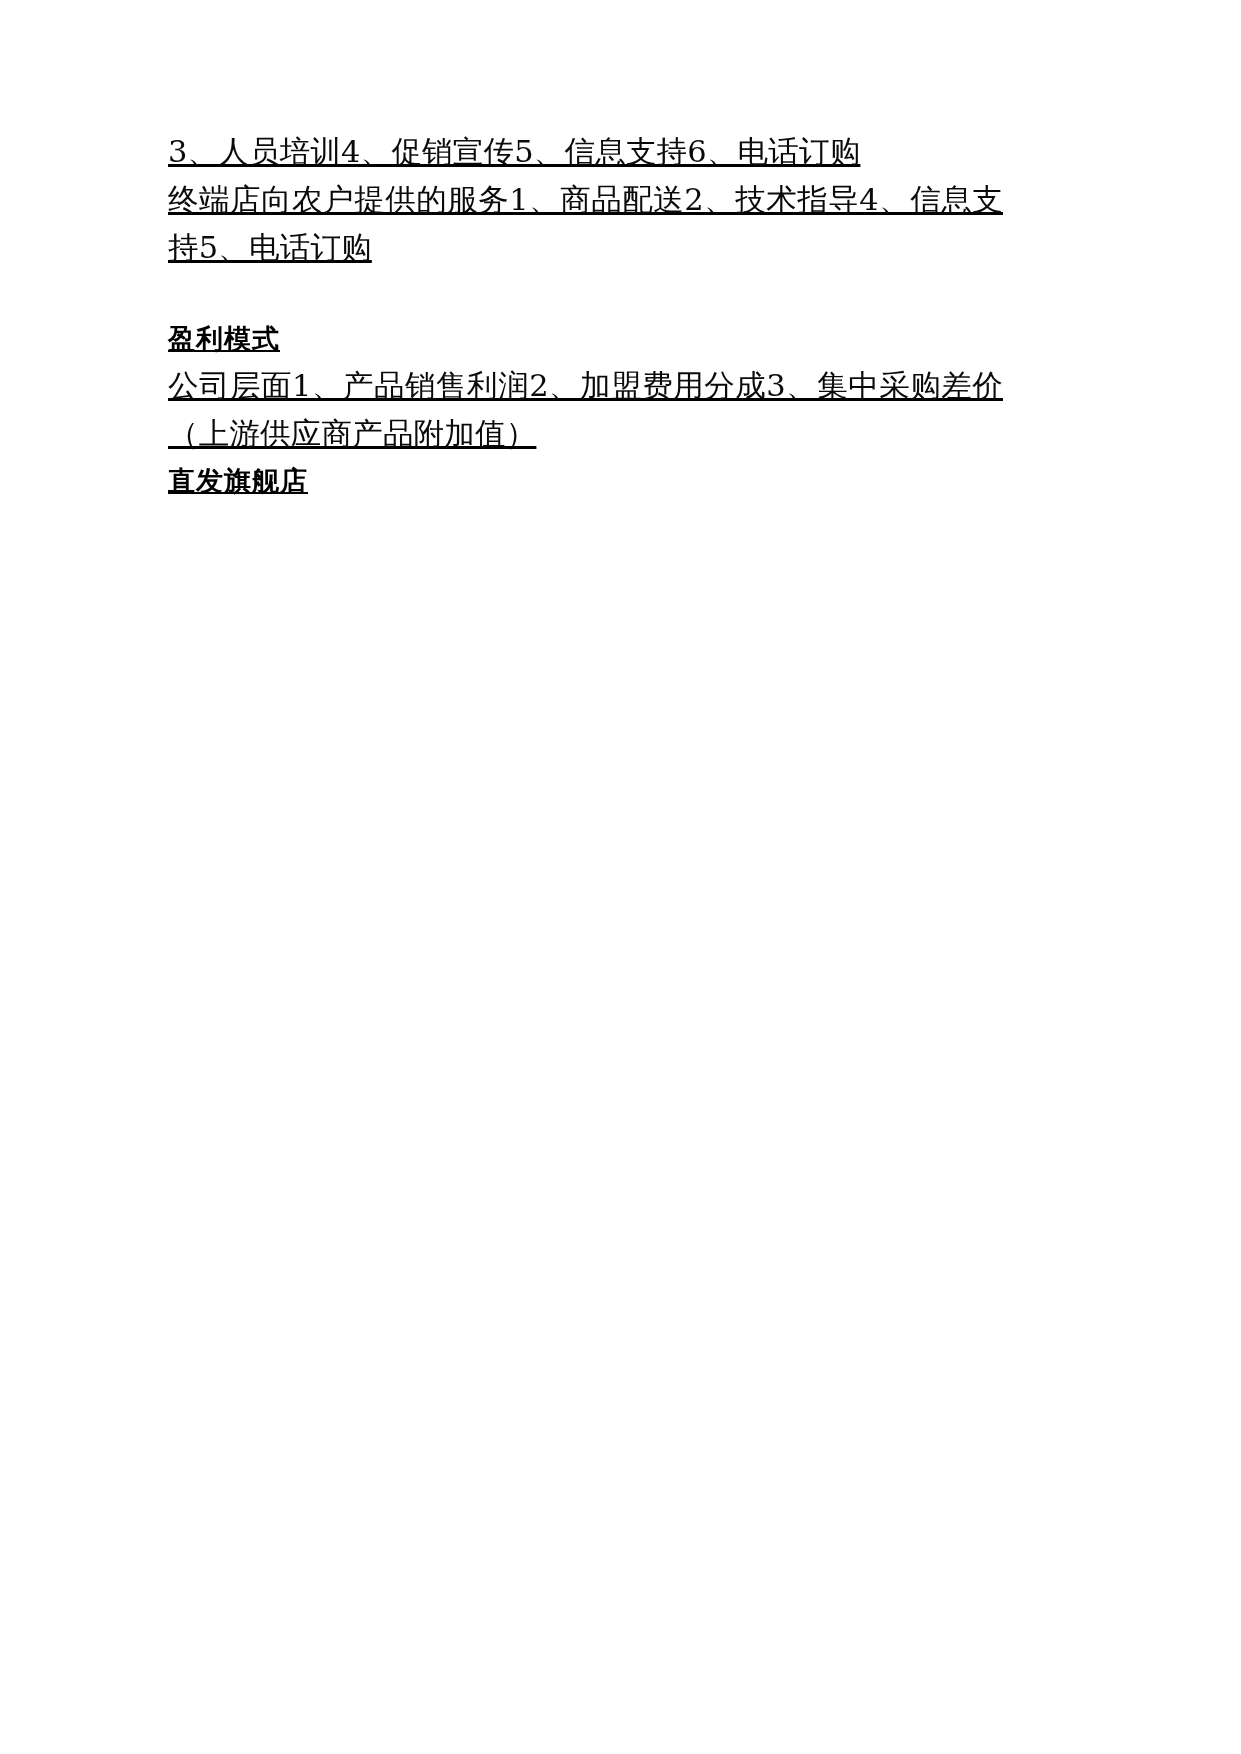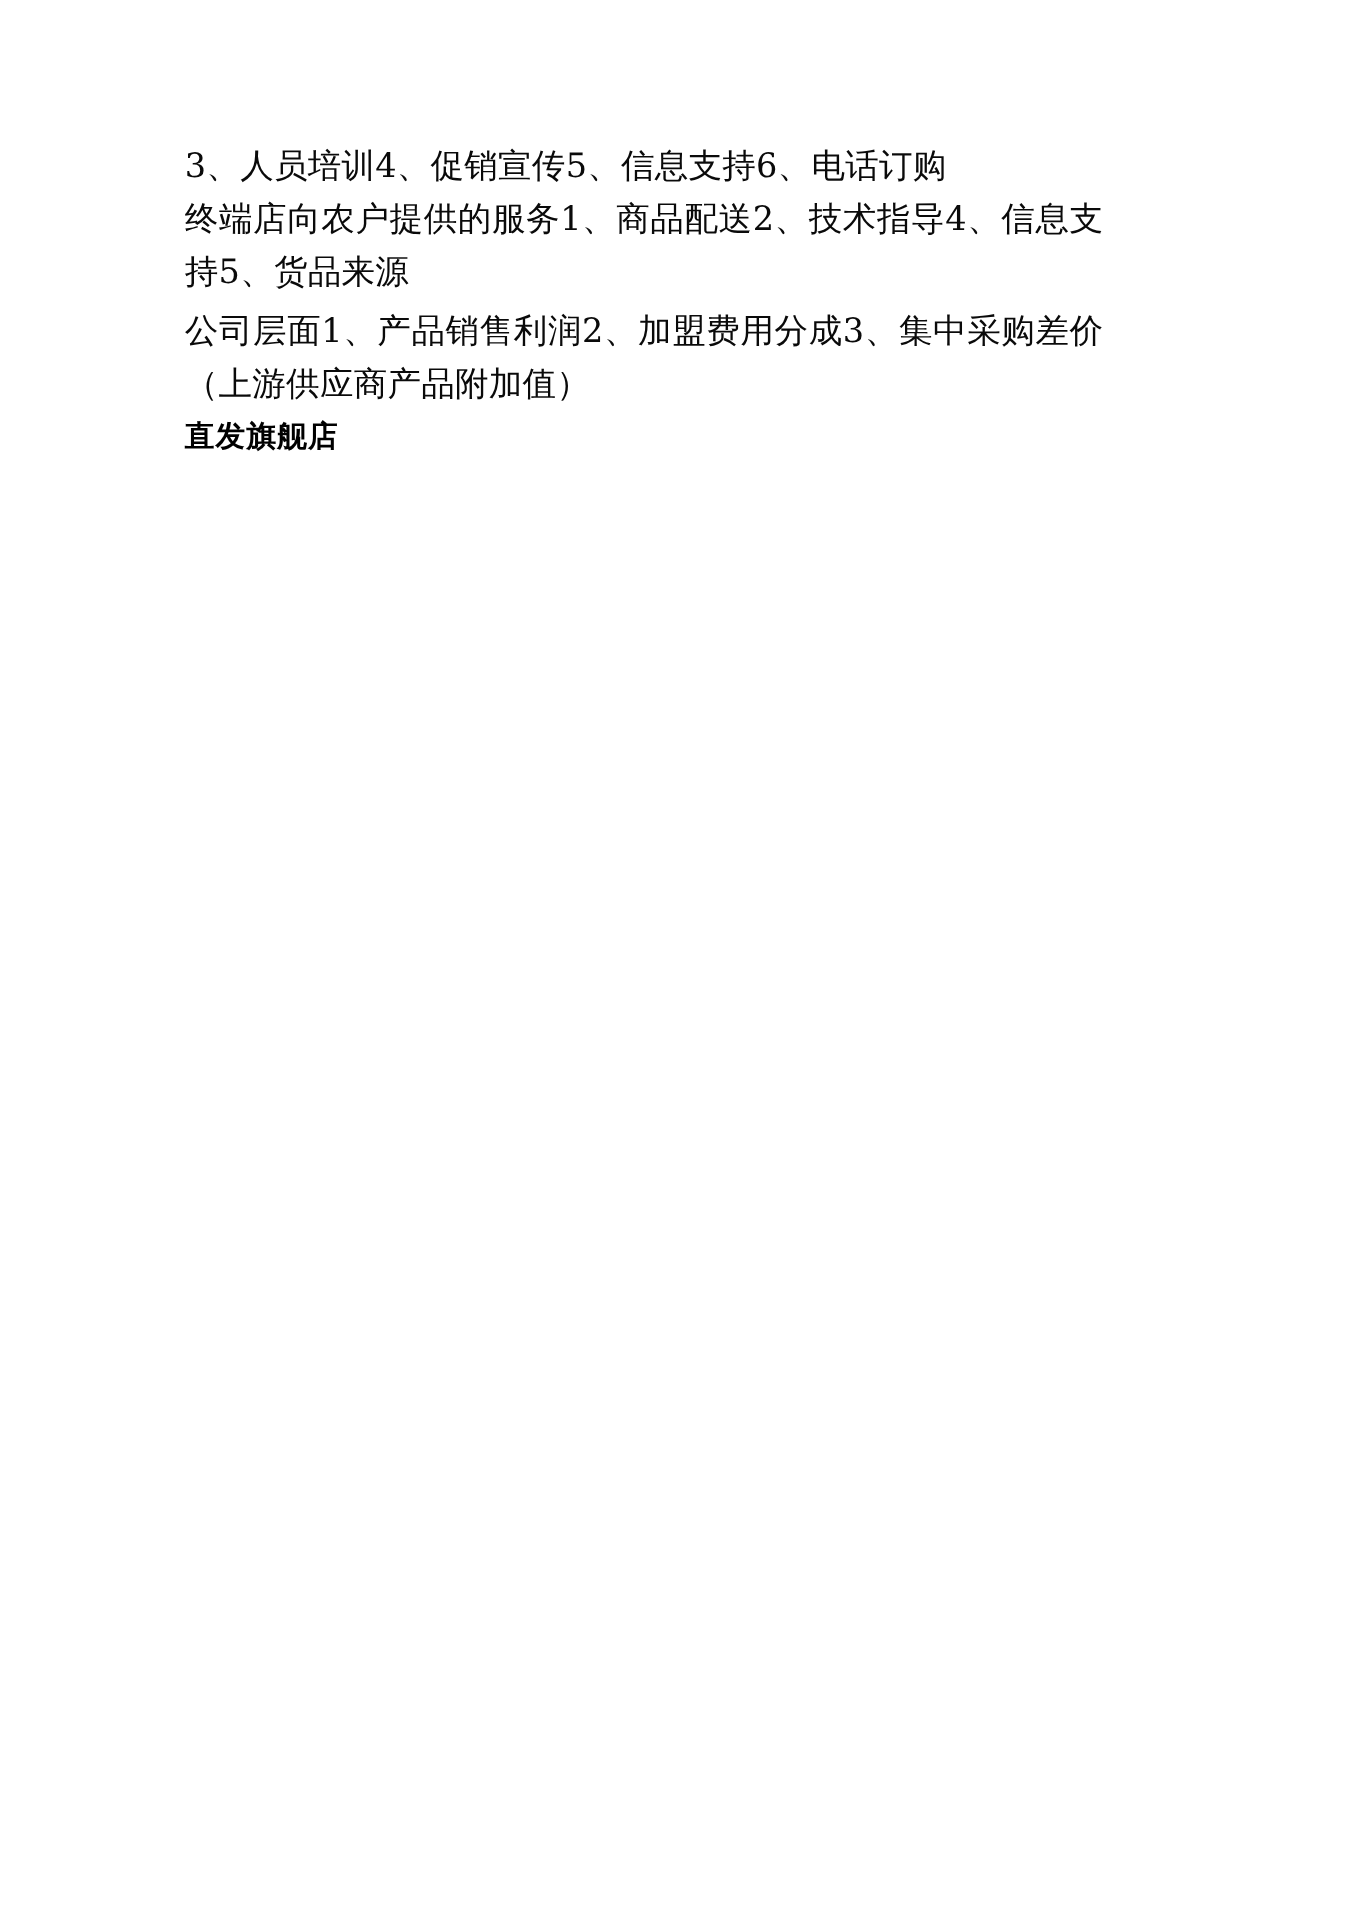--- a/index.html
+++ b/index.html
@@ -15,20 +15,21 @@
     color: #000000;
     -webkit-font-smoothing: antialiased;
   }
   .page {
     position: relative;
     width: 1241px;
     height: 1422px;
     background: #ffffff;
     box-sizing: border-box;
     padding: 128px 170px 0 168px;
+    text-decoration: underline;
   }
   .doc-body {
     width: 835px;
   }
   
   .para {
     font-size: 30.5px;
     line-height: 48px;
     letter-spacing: 0.2px;
     text-align: justify;
@@ -58,24 +59,25 @@
   .spacer-sm { height: 6px; }
 </style>
 </head>
 <body>
 
 <div class="page">
   <div class="doc-body">
 
     <p class="para block">3、人员培训4、促销宣传5、信息支持6、电话订购</p>
 
-    <p class="para block">终端店向农户提供的服务1、商品配送2、技术指导4、信息支持5、货品来源</p>
+    <p class="para block">终端店向农户提供的服务1、商品配送2、技术指导4、信息支持5、电话订购</p>
 
     <div class="spacer-sm"></div>
 
+    <h2 class="heading gap-before-heading">盈利模式</h2>
 
     <p class="para block">公司层面1、产品销售利润2、加盟费用分成3、集中采购差价（上游供应商产品附加值）</p>
 
 
 
 
     <h2 class="heading">直发旗舰店</h2>
 
 
   </div>

